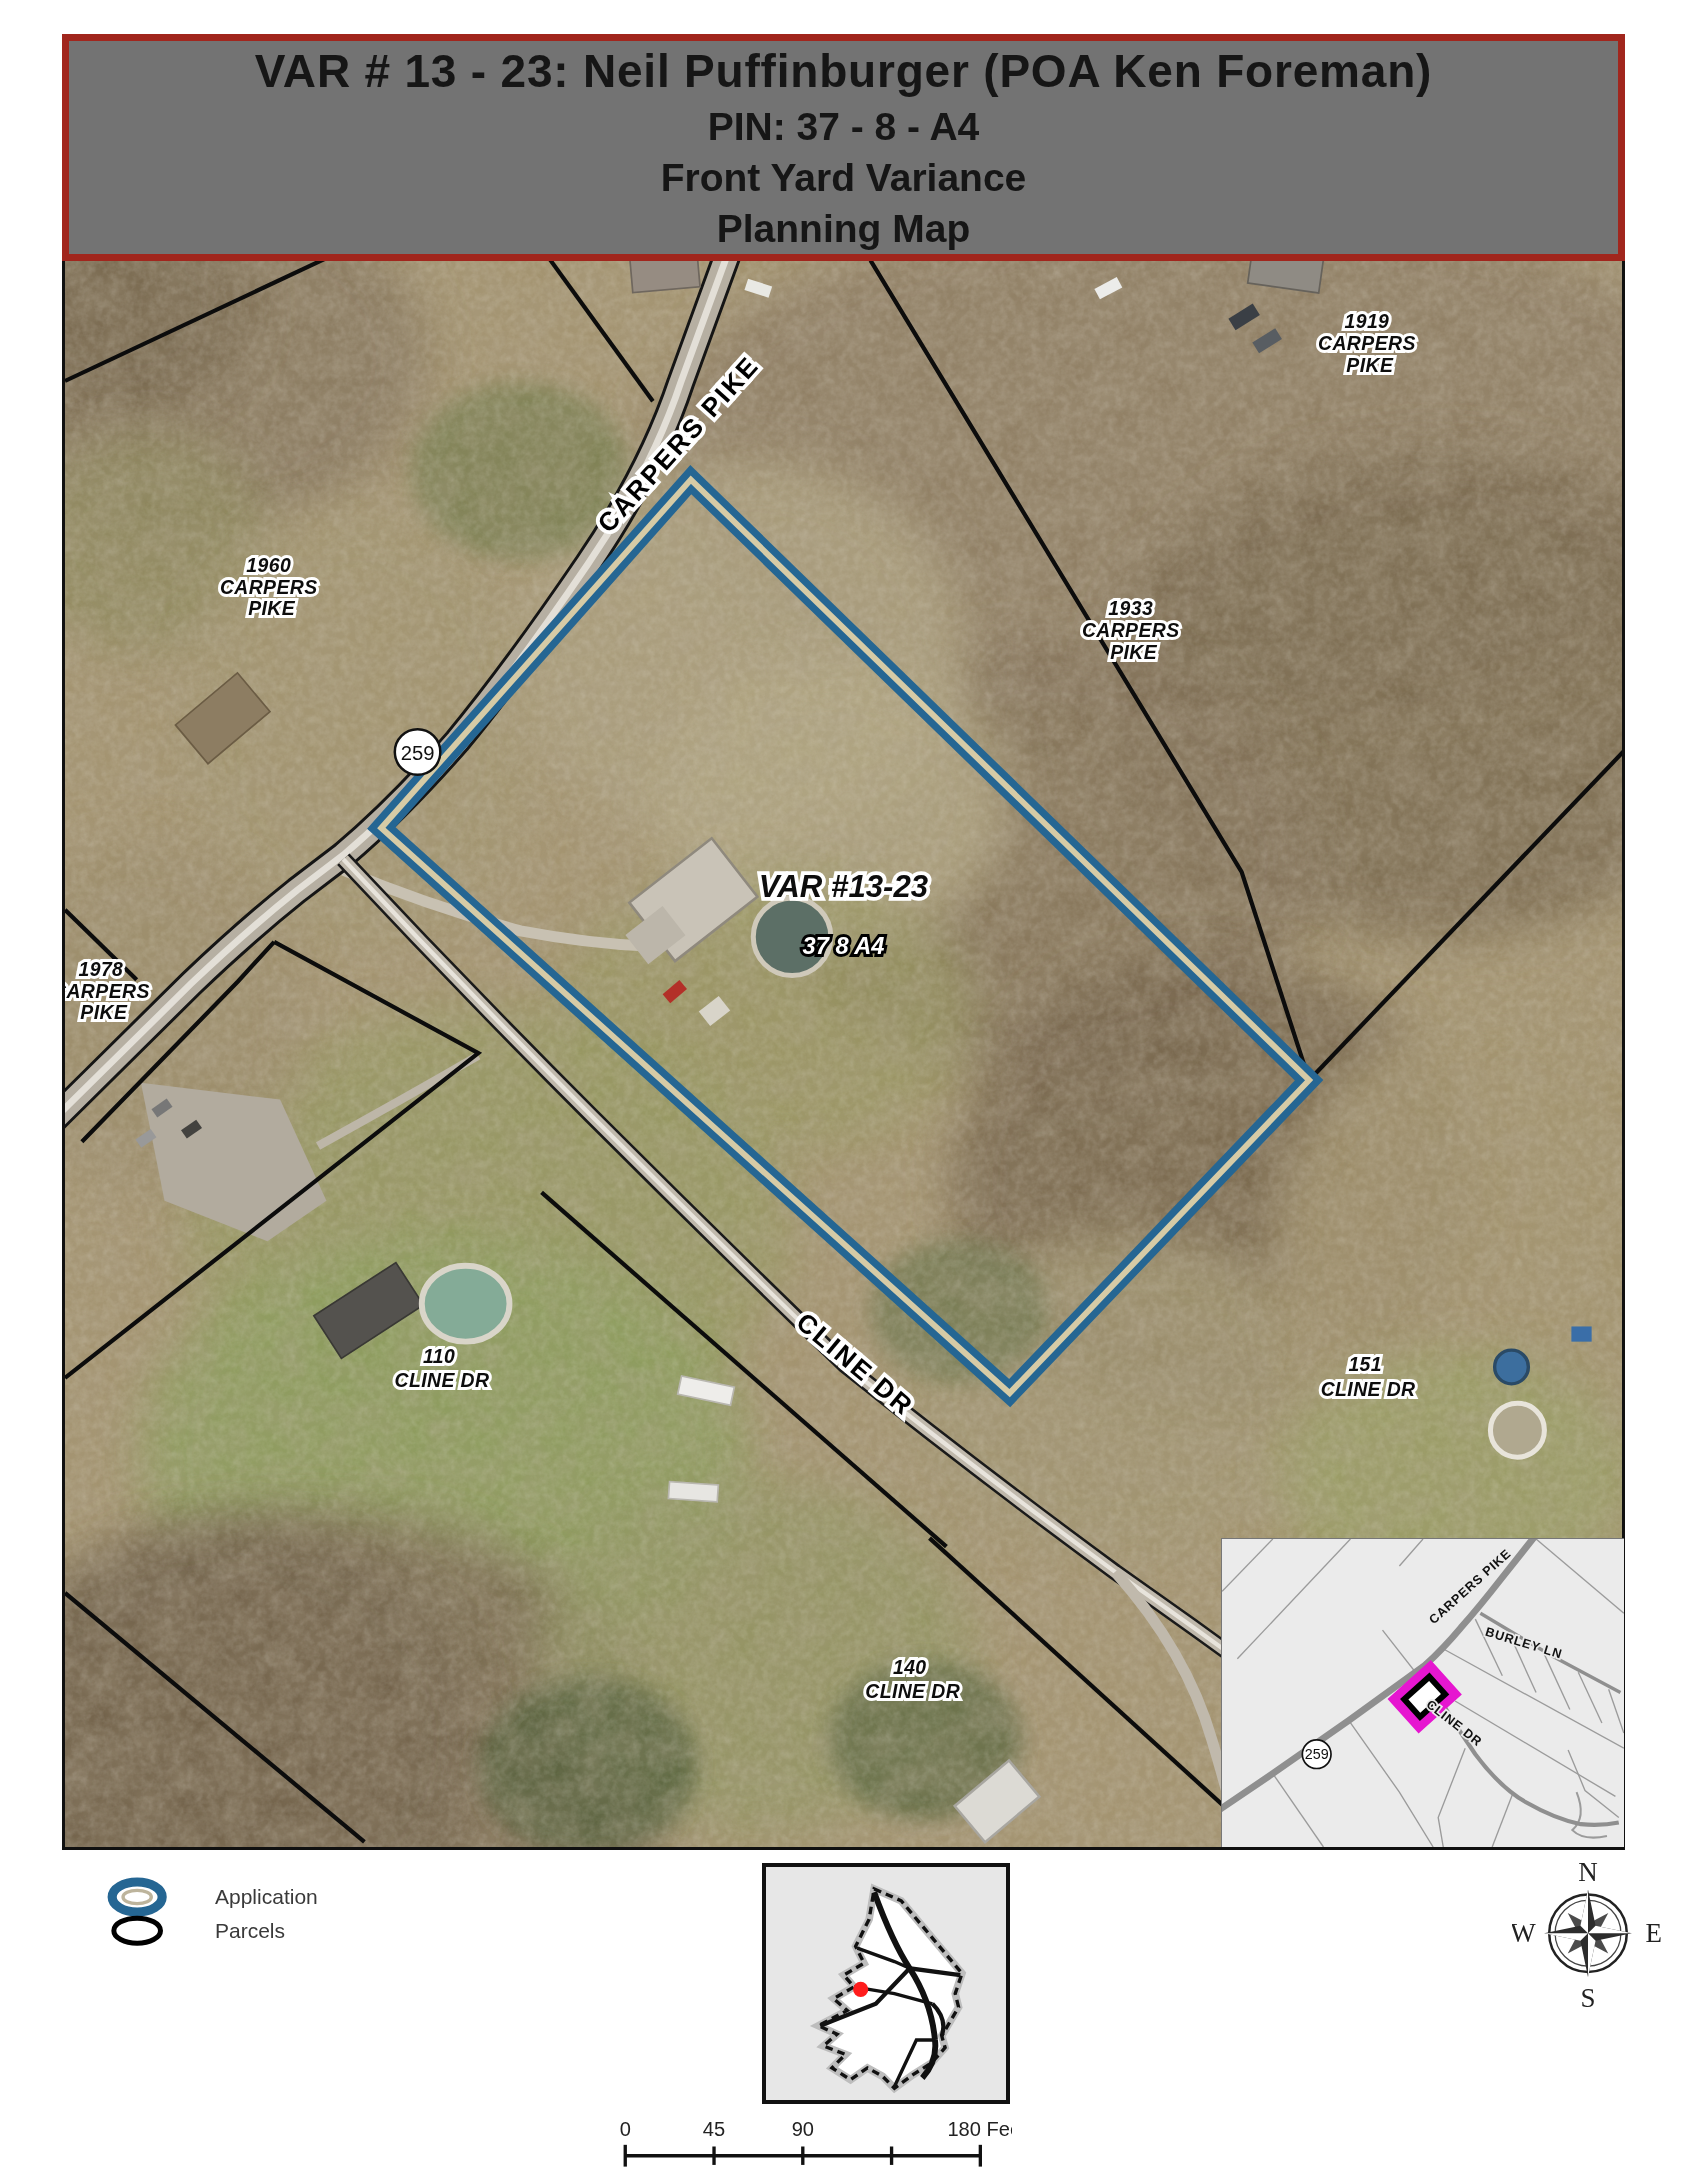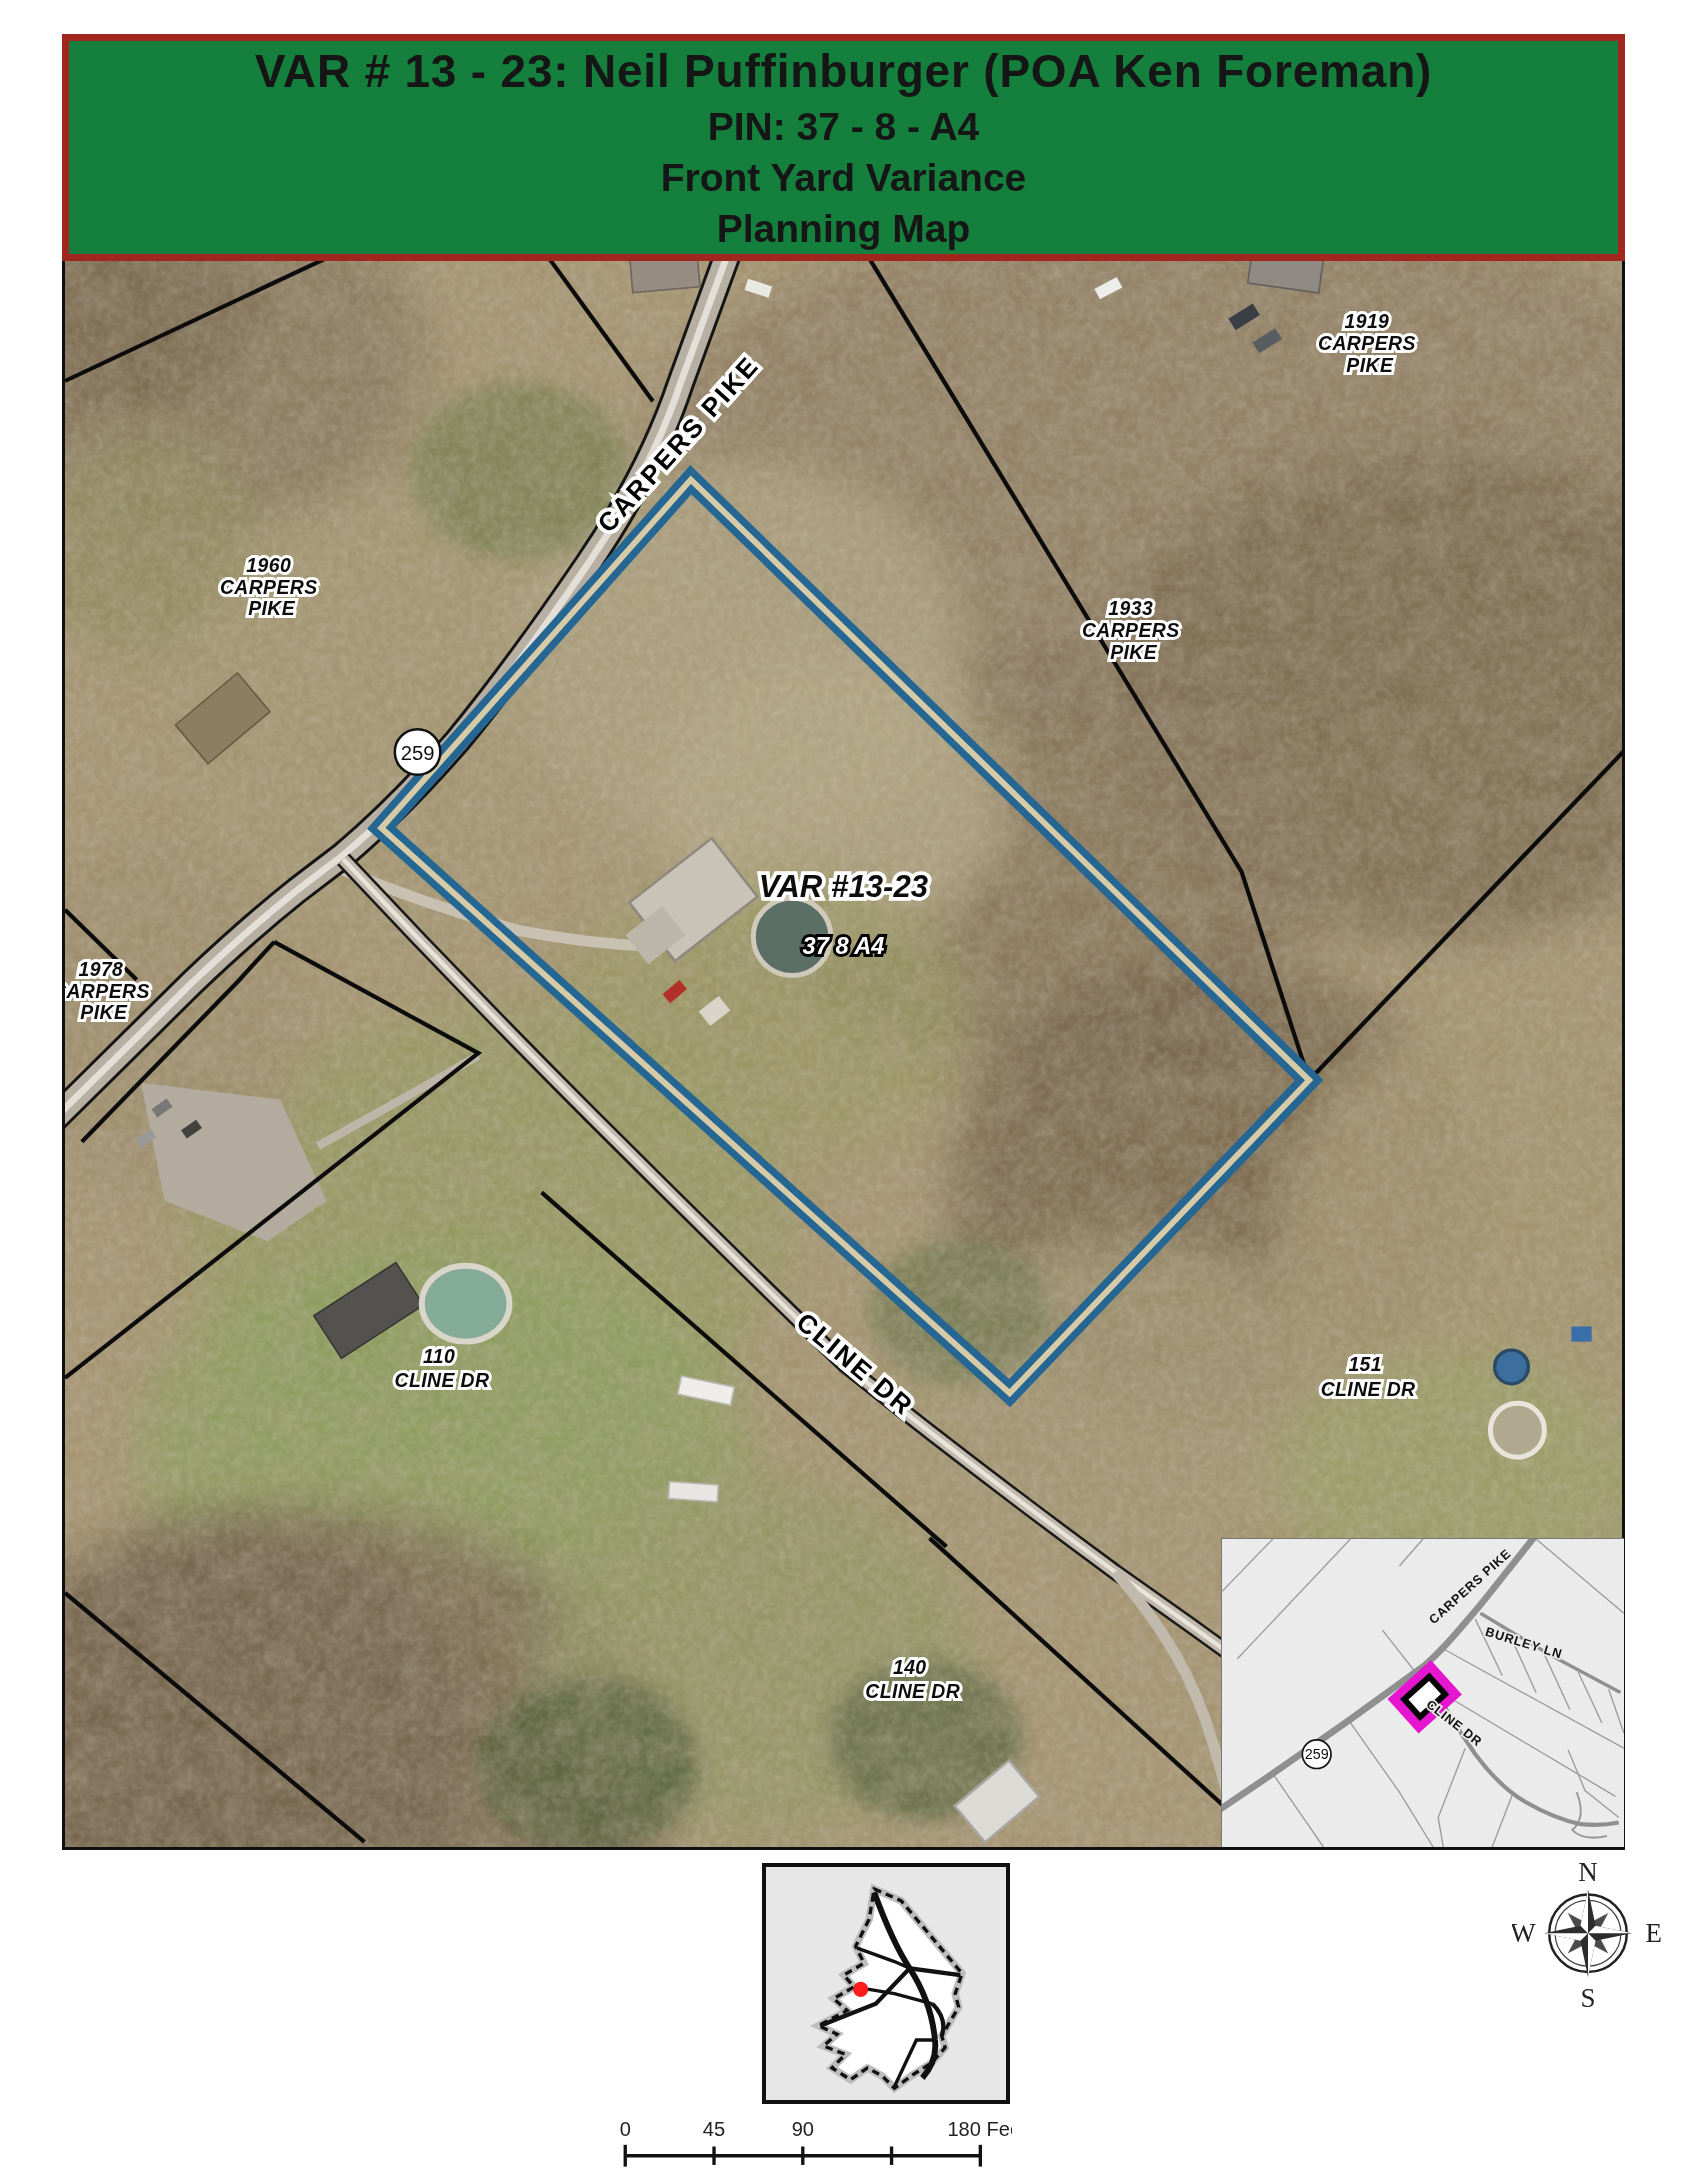--- a/index.html
+++ b/index.html
@@ -1,19 +1,19 @@
 <!DOCTYPE html>
 <html style="font-size:13.5px"><head>
 <meta charset="utf-8">
 <style>
   html,body{margin:0;padding:0;background:#ffffff;}
   .page{position:relative;width:1687px;height:2183px;background:#fff;font-family:"Liberation Sans",sans-serif;overflow:hidden;}
 
   
-  .title-box{position:absolute;left:62px;top:34px;width:1549px;height:213px;background:#15803d;
+  .title-box{position:absolute;left:62px;top:34px;width:1549px;height:213px;background:#737373;
     border:7.6px solid #a1261d;z-index:30;display:flex;flex-direction:column;align-items:center;justify-content:center;}
   .title-line1{font-size:46px;font-weight:bold;color:#161616;letter-spacing:0.8px;}
   .title-sub{font-size:39px;font-weight:bold;color:#161616;margin-top:6.7px;}
 
   
   .map-frame{position:absolute;left:62px;top:253px;width:1557px;height:1591px;border:3.4px solid #101010;
     overflow:hidden;background:#a3936f;z-index:10;}
 
   
   .inset-map{position:absolute;left:1221px;top:1538px;width:402px;height:308px;background:#ebebeb;
@@ -267,20 +267,35 @@
       <g>
         <circle cx="112" cy="255" r="17" fill="#fff" stroke="#111" stroke-width="2"></circle>
         <text x="112" y="261" class="inset-badge-text">259</text>
       </g>
       <text transform="translate(297,60) rotate(-42)" class="inset-road-label">CARPERS PIKE</text>
       <text transform="translate(356,128) rotate(17)" class="inset-road-label">BURLEY LN</text>
       <text transform="translate(272,222) rotate(38)" class="inset-road-label">CLINE DR</text>
     </svg>
   </div>
 
+  <div class="legend">
+    <div class="legend-row">
+      <svg width="71" height="40" viewBox="0 0 84 48">
+        <ellipse cx="44" cy="24" rx="30" ry="18" fill="none" stroke="#256693" stroke-width="11"></ellipse>
+        <ellipse cx="44" cy="24" rx="17" ry="8" fill="#ffffff" stroke="#bdb49c" stroke-width="4"></ellipse>
+      </svg>
+      <span class="legend-label">Application</span>
+    </div>
+    <div class="legend-row">
+      <svg width="71" height="35" viewBox="0 0 84 42">
+        <ellipse cx="44" cy="20" rx="28" ry="15" fill="none" stroke="#000" stroke-width="6"></ellipse>
+      </svg>
+      <span class="legend-label">Parcels</span>
+    </div>
+  </div>
 
   <div class="county-box">
     <svg width="240" height="233" viewBox="0 0 284 276" xmlns="http://www.w3.org/2000/svg">
       <g>
         <path d="M 128,26 L 160,40 L 232,126 L 224,150 L 228,166 L 208,200 L 212,214 L 196,232 L 174,246 L 152,262 L 138,248 L 120,238 L 100,252 L 78,238 L 94,222 L 68,212 L 84,198 L 62,188 L 96,170 L 80,156 L 104,142 L 92,128 L 116,114 L 106,94 L 122,62 Z" fill="#ffffff" stroke="#bdbdbd" stroke-width="9"></path>
         <path d="M 128,26 L 160,40 L 232,126 L 224,150 L 228,166 L 208,200 L 212,214 L 196,232 L 174,246 L 152,262 L 138,248 L 120,238 L 100,252 L 78,238 L 94,222 L 68,212 L 84,198 L 62,188 L 96,170 L 80,156 L 104,142 L 92,128 L 116,114 L 106,94 L 122,62 Z" fill="none" stroke="#111" stroke-width="4" stroke-dasharray="9 6"></path>
       </g>
       <g fill="none" stroke="#111">
         <path d="M 128,30 Q 150,90 170,120 Q 196,160 200,205 Q 203,230 185,250" stroke-width="7"></path>
         <path d="M 64,188 L 130,162 L 170,120 L 230,128" stroke-width="5"></path>

